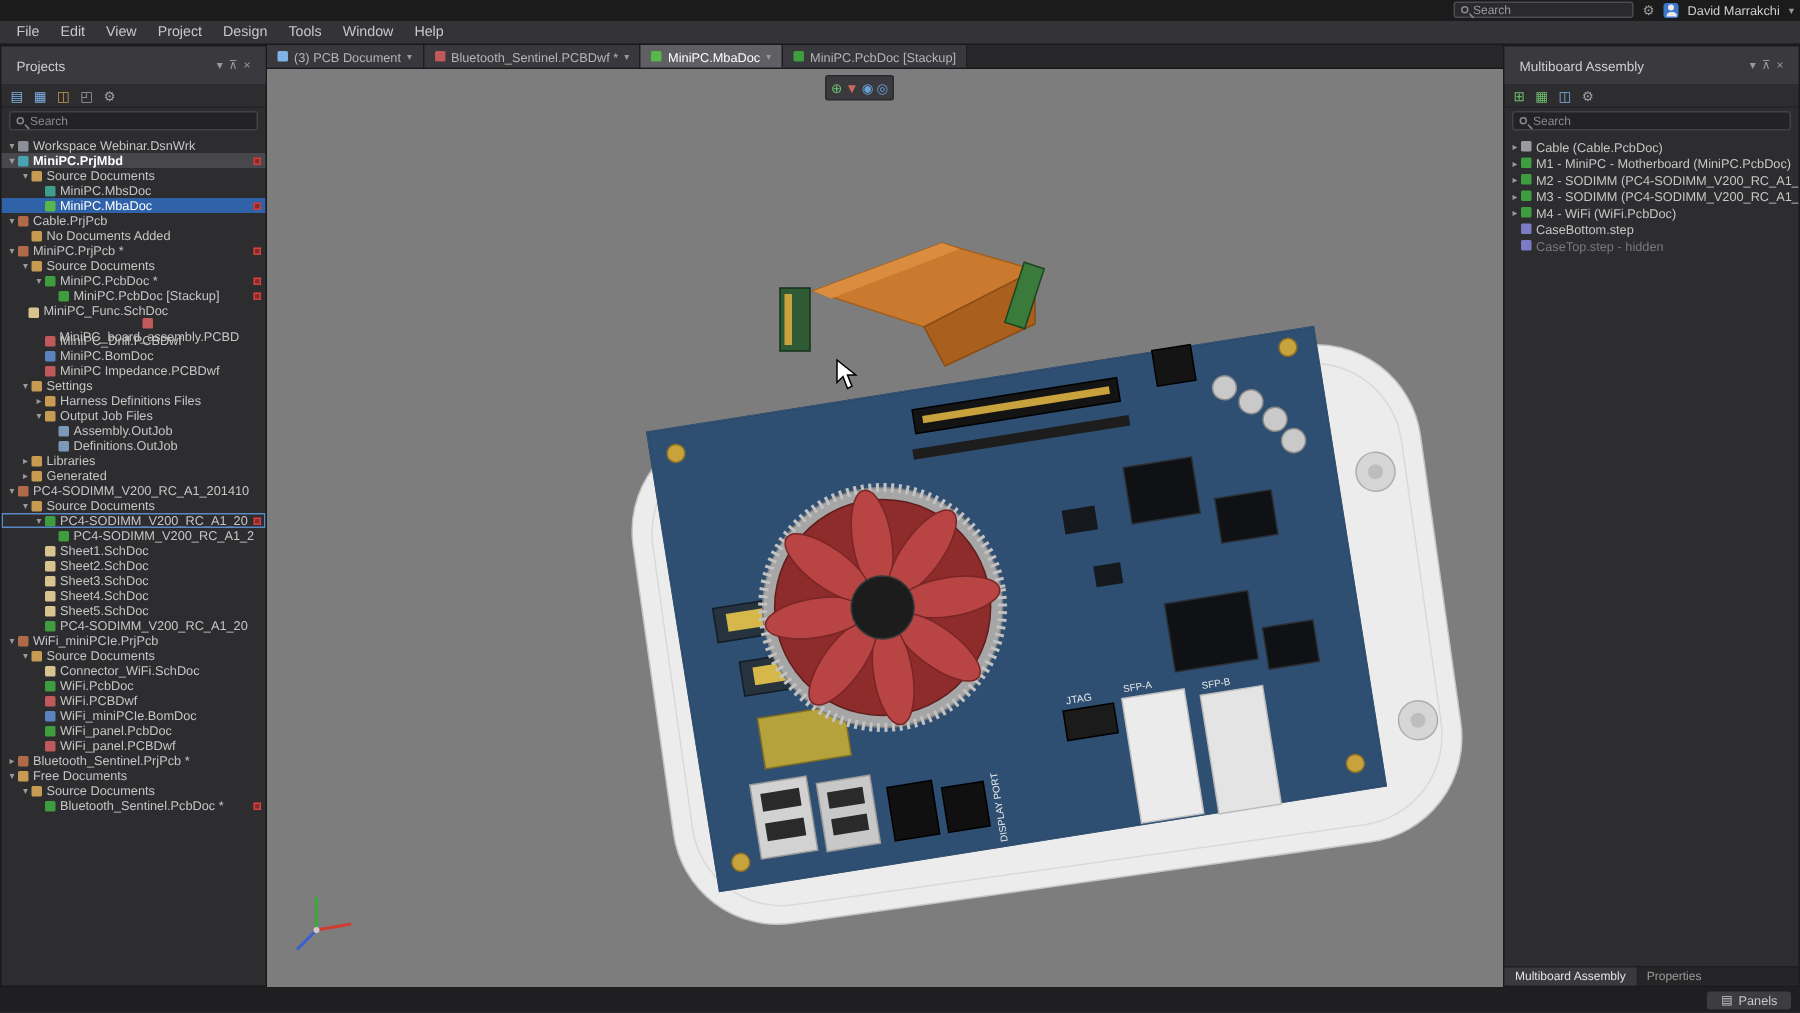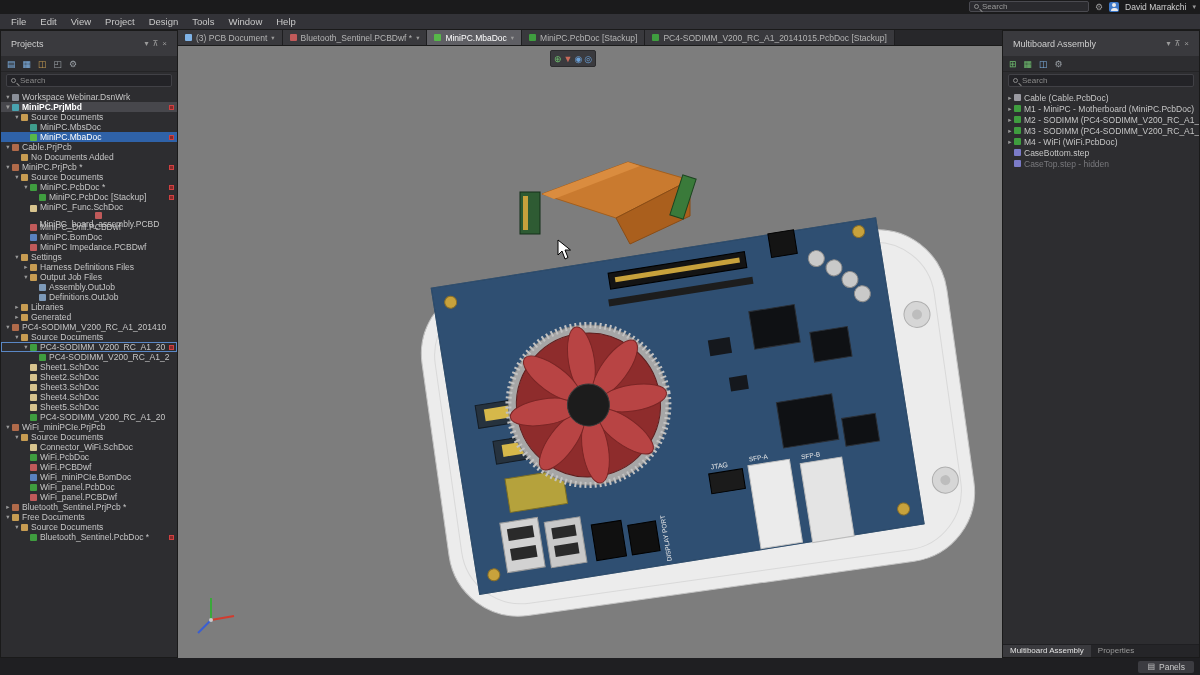--- a/index.html
+++ b/index.html
@@ -177,21 +177,21 @@
         <span class="ic ic-pcb"></span>
         <span>MiniPC.PcbDoc *</span>
         <span class="marker"></span>
       </div>
       <div class="trow" style="padding-left: 30px; height: 10px;">
         <span class="twist"></span>
         <span class="ic ic-pcb"></span>
         <span>MiniPC.PcbDoc [Stackup]</span>
         <span class="marker"></span>
       </div>
-      <div class="trow" style="padding-left: 21px; height: 10px; align-items: flex-end;">
+      <div class="trow" style="padding-left: 10px; height: 10px; align-items: flex-end;">
         <span class="twist"></span>
         <span class="ic ic-sch"></span>
         <span>MiniPC_Func.SchDoc</span>
       </div>
       <div class="trow" style="padding-left: 21px; height: 10px; flex-direction: column;">
         <span class="twist"></span>
         <span class="ic ic-dwf"></span>
         <span>MiniPC_board_assembly.PCBD</span>
       </div>
       <div class="trow" style="padding-left: 21px; height: 10px;">
@@ -371,24 +371,20 @@
       <span class="tdd">▾</span>
     </div>
     <div class="dtab active">
       <span class="tabic" style="background: rgb(87, 184, 73);"></span>
       <span>MiniPC.MbaDoc</span>
       <span class="tdd">▾</span>
     </div>
     <div class="dtab">
       <span class="tabic" style="background: rgb(63, 157, 63);"></span>
       <span>MiniPC.PcbDoc [Stackup]</span>
-    </div>
-    <div class="dtab">
-      <span class="tabic" style="background: rgb(63, 157, 63);"></span>
-      <span>PC4-SODIMM_V200_RC_A1_20141015.PcbDoc [Stackup]</span>
     </div>
   </div>
 
 <div class="viewport">
   <div class="vtoolbar" id="vtoolbar">
       <span class="ptool" style="color: rgb(111, 191, 111);">⊕</span>
       <span class="ptool" style="color: rgb(200, 106, 90);">▼</span>
       <span class="ptool" style="color: rgb(106, 160, 216);">◉</span>
       <span class="ptool" style="color: rgb(106, 160, 216);">◎</span>
     </div>

